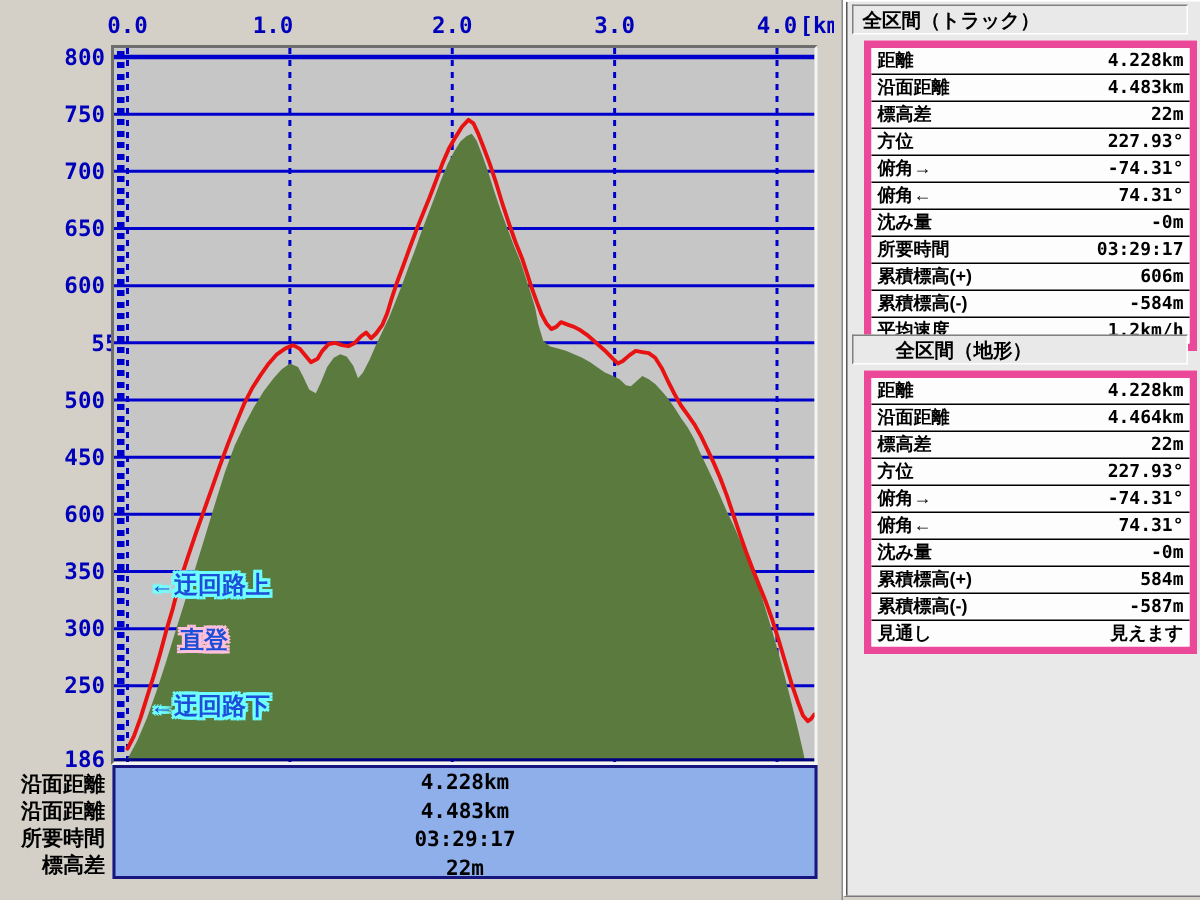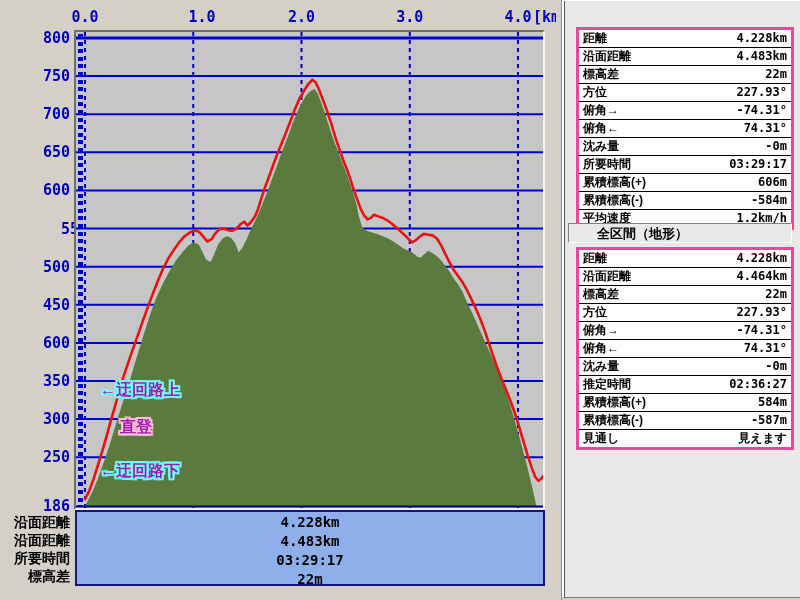--- a/index.html
+++ b/index.html
@@ -11,58 +11,58 @@
   #plot{position:absolute;left:74px;top:30px;width:467px;height:476px;background:#c6c6c6;
         border-top:2px solid #6e6e6e;border-left:2px solid #6e6e6e;
         border-bottom:2px solid #f4f4f4;border-right:2px solid #f4f4f4;}
   #chart-svg{position:absolute;left:0;top:0;}
   #minor-ticks{position:absolute;left:2px;top:2px;width:5px;height:472px;
         background:repeating-linear-gradient(180deg,#0000cc 0px,#0000cc 4px,rgba(0,0,0,0) 4px,rgba(0,0,0,0) 7.6px);}
   .ylabel{position:absolute;left:0;width:70px;height:18px;text-align:right;
         font:bold 15px "DejaVu Sans Mono",monospace;color:#0000bb;line-height:18px;}
   .xlabel{position:absolute;top:8px;width:44px;height:18px;text-align:center;
         font:bold 15px "DejaVu Sans Mono",monospace;color:#0000bb;line-height:18px;}
-  .anno{position:absolute;font:bold 16px "Liberation Sans",sans-serif;color:#a21caf;white-space:nowrap;text-align:right;}
+  .anno{position:absolute;font:bold 16px "Liberation Sans",sans-serif;color:#1d4ed8;white-space:nowrap;text-align:right;}
 
   
   .botlabel{position:absolute;left:0;width:70px;height:18px;text-align:right;
         font:bold 14px "Liberation Sans",sans-serif;color:#000;line-height:18px;}
   #summary-box{position:absolute;left:75px;top:510px;width:470px;height:76px;
         background:#8fafea;border:2px solid #16167e;box-sizing:border-box;}
   .sumval{height:18px;text-align:center;font:bold 14px "DejaVu Sans Mono",monospace;
         color:#000;line-height:18px;padding-top:1px;}
 
   
   #splitter{position:absolute;left:556px;top:0;width:5px;height:600px;background:#d4d0c8;
         border-right:1px solid #8a8a8a;}
   #right-panel{position:absolute;left:562px;top:0;width:238px;height:598px;background:#e9e9e9;
         border-left:2px solid #fff;border-top:1px solid #fff;border-bottom:1px solid #777;
         box-sizing:border-box;box-shadow:inset 1px 0 0 #555;}
   .sec-header{position:absolute;left:4px;width:224px;height:20px;background:#e9e9e9;
         border-top:1px solid #808080;border-left:1px solid #808080;
         border-bottom:1px solid #fff;border-right:1px solid #fff;
         font:bold 13px "Liberation Sans",sans-serif;line-height:20px;padding-left:6px;
         box-sizing:border-box;color:#000;}
-  .sec-table{position:absolute;left:12px;width:212px;border:3px solid #ec4899;background:#fff;}
+  .sec-table{position:absolute;left:12px;width:212px;border:5px solid #ec4899;background:#fff;}
   .trow{display:flex;height:17px;border-bottom:1px solid #000;background:#fdfdfd;}
   .trow:last-child{border-bottom:none;gap:26px;}
   .tlabel{flex:0 0 auto;padding-left:4px;font:bold 12px "Liberation Sans",sans-serif;
         line-height:17px;color:#000;white-space:nowrap;}
   .tvalue{flex:1 1 auto;padding-right:4px;text-align:right;
         font:bold 12px "DejaVu Sans Mono",monospace;line-height:17px;color:#000;white-space:nowrap;}
 </style>
 </head>
 <body>
 
 <div id="app">
 
   <div id="chart-region">
     <div id="xlabels">
         <div class="xlabel" style="left: 63px;">0.0</div>
-        <div class="xlabel" style="left: 180px;">1.0</div>
+        <div class="xlabel" style="left: 160px;">1.0</div>
         <div class="xlabel" style="left: 279.5px;">2.0</div>
         <div class="xlabel" style="left: 387.75px;">3.0</div>
         <div class="xlabel" style="left: 496px;">4.0</div>
         <div class="xlabel" style="left: 531px; width: 40px;">[km]</div>
       </div>
     <div id="ylabels">
         <div class="ylabel" style="top: 29px;">800</div>
         <div class="ylabel" style="top: 67.1105px;">750</div>
         <div class="ylabel" style="top: 105.221px;">700</div>
         <div class="ylabel" style="top: 143.332px;">650</div>
@@ -117,20 +117,21 @@
     <div id="summary-box">
         <div class="sumval">4.228km</div>
         <div class="sumval">4.483km</div>
         <div class="sumval">03:29:17</div>
         <div class="sumval">22m</div>
       </div>
   </div>
 
   <div id="splitter"></div>
   <div id="right-panel">
+      <div class="sec-header" style="top: 2px;">全区間（トラック）</div>
       <div class="sec-table" style="top: 26px;">
         <div class="trow">
           <div class="tlabel">距離</div>
           <div class="tvalue">4.228km</div>
         </div>
         <div class="trow">
           <div class="tlabel">沿面距離</div>
           <div class="tvalue">4.483km</div>
         </div>
         <div class="trow">
@@ -194,24 +195,20 @@
         </div>
         <div class="trow">
           <div class="tlabel">俯角←</div>
           <div class="tvalue">74.31°</div>
         </div>
         <div class="trow">
           <div class="tlabel">沈み量</div>
           <div class="tvalue">-0m</div>
         </div>
         <div class="trow">
-          <div class="tlabel">推定時間</div>
-          <div class="tvalue">02:36:27</div>
-        </div>
-        <div class="trow">
           <div class="tlabel">累積標高(+)</div>
           <div class="tvalue">584m</div>
         </div>
         <div class="trow">
           <div class="tlabel">累積標高(-)</div>
           <div class="tvalue">-587m</div>
         </div>
         <div class="trow">
           <div class="tlabel">見通し</div>
           <div class="tvalue">見えます</div>

